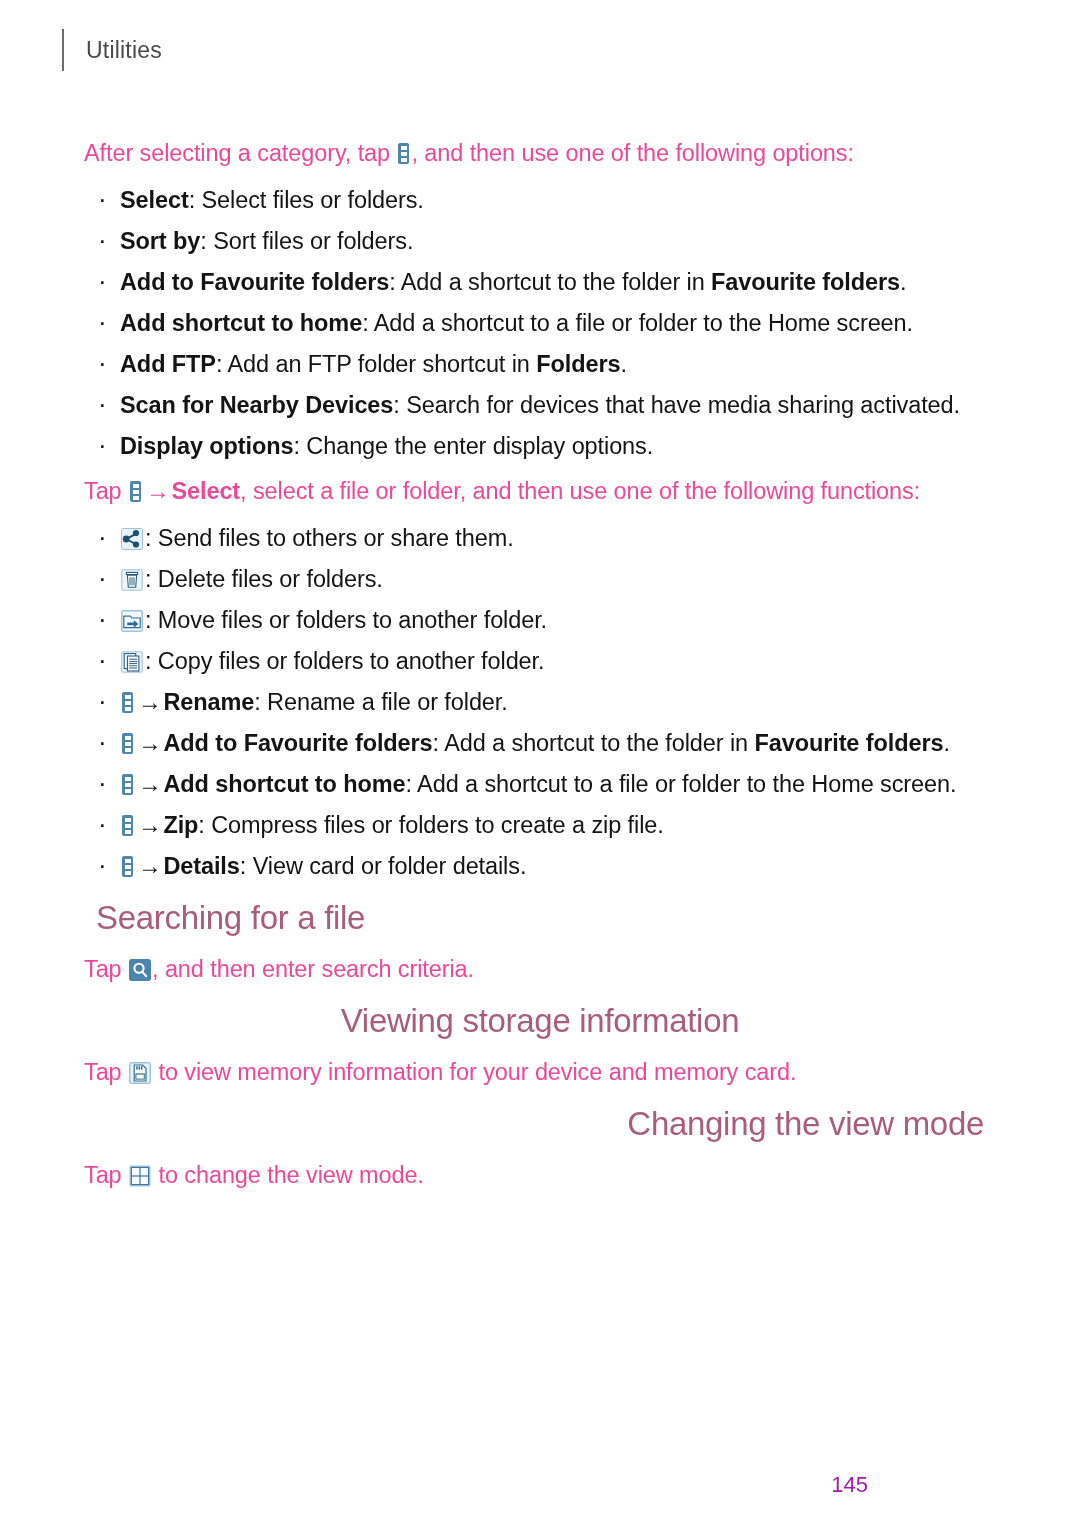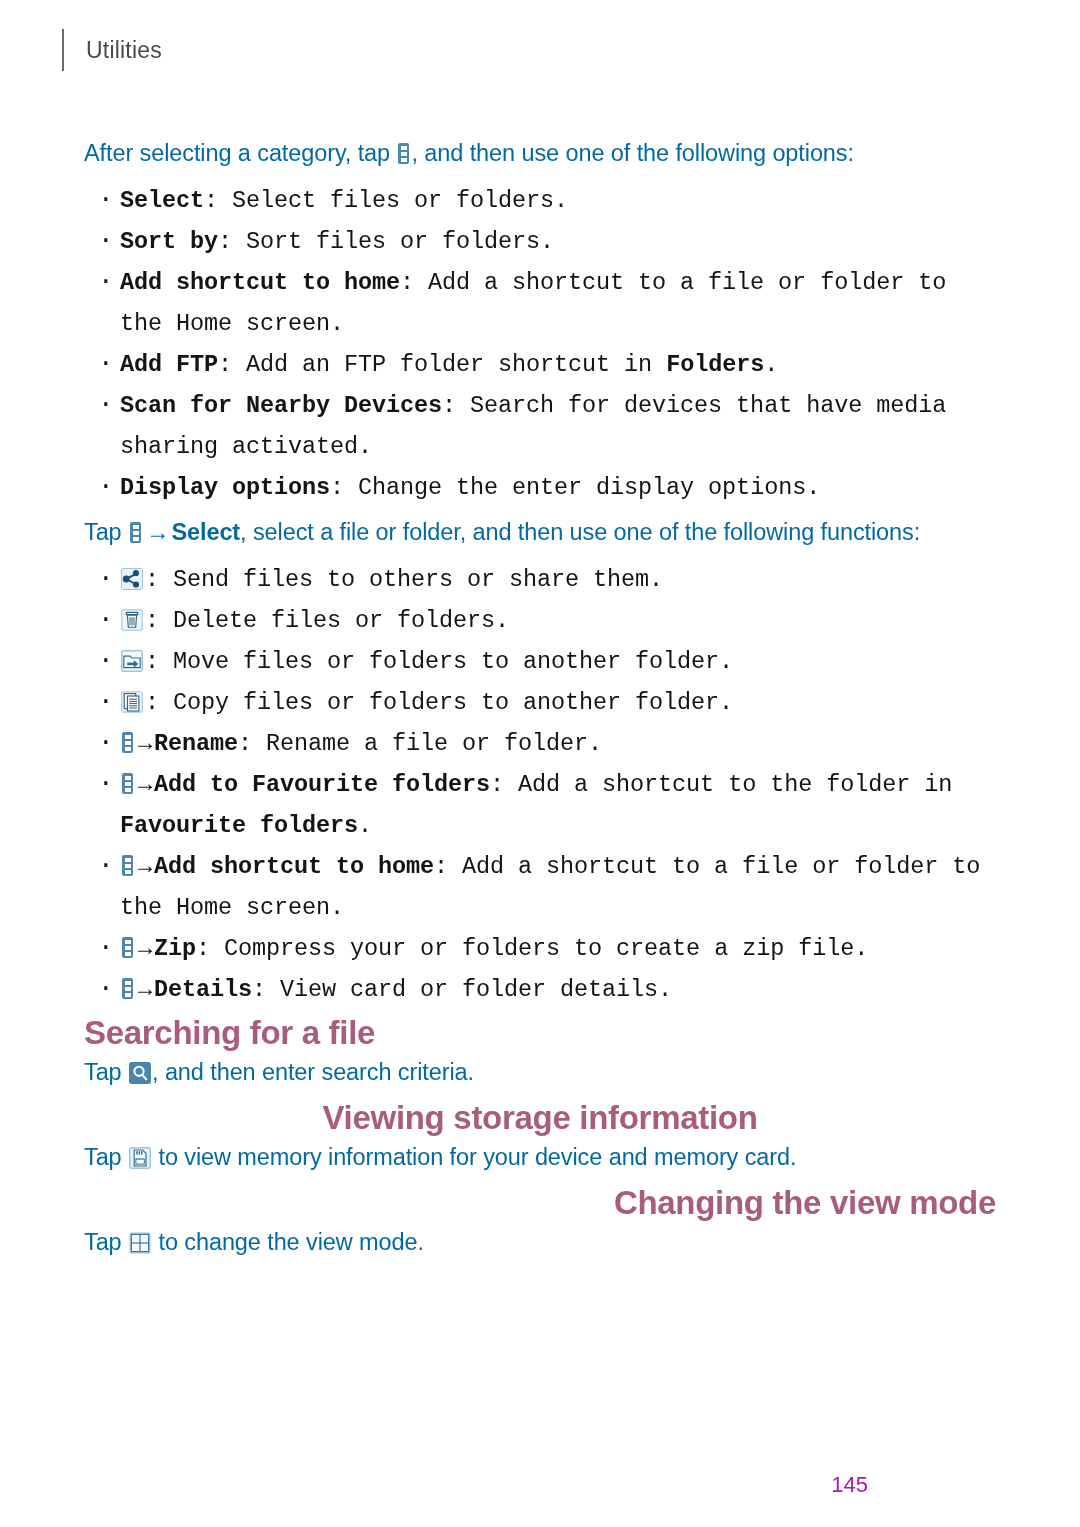--- a/index.html
+++ b/index.html
@@ -47,28 +47,27 @@
   .content {
     position: absolute;
     left: 84px;
     top: 133px;
     width: 912px;
   }
   p.para {
     margin: 0 0 6px 0;
     font-size: 23.5px;
     line-height: 41px;
-    color: #0369a1;
+    color: #ec4899;
     letter-spacing: -0.1px;
   }
   ul.bullets {
     list-style: none;
     margin: 0 0 4px 0;
     padding: 0;
-    font-family: Liberation Mono, monospace;
   }
   ul.bullets > li {
     position: relative;
     padding-left: 36px;
     font-size: 23.5px;
     line-height: 41px;
     color: #141414;
     letter-spacing: -0.1px;
     margin-bottom: 0px;
   }
@@ -80,23 +79,23 @@
     font-size: 26px;
     line-height: 41px;
     color: #141414;
   }
   .b { font-weight: bold; }
   .arrow { padding: 0 2px 0 3px; }
 
   
   h2.section {
     color: #a75d7b;
-    font-weight: bold;
+    font-weight: normal;
     letter-spacing: -0.3px;
-    margin: 0;
+    margin: 12px;
   }
   .h-search   { font-size: 33px; margin-top: 48px; margin-bottom: 14px; }
   .h-storage  { font-size: 33px; margin-top: 52px; margin-bottom: 14px; text-align: center; }
   .h-view     { font-size: 33px; margin-top: 52px; margin-bottom: 14px; text-align: right; }
 
   
   .icon {
     display: inline-block;
     vertical-align: -4px;
     position: relative;
@@ -158,20 +157,21 @@
     <div class="header-title">Utilities</div>
   </div>
 
   <div class="content">
 
     <p class="para"><span>After selecting a category, tap </span><span class="icon ic-more"><i></i><i></i><i></i></span><span>, and then use one of the following options:</span></p>
 
     <ul class="bullets">
       <li><span class="b">Select</span><span>: </span><span>Select files or folders.</span></li>
       <li><span class="b">Sort by</span><span>: </span><span>Sort files or folders.</span></li>
+      <li><span class="b">Add to Favourite folders</span><span>: </span><span>Add a shortcut to the folder in </span><span class="b">Favourite folders</span><span>.</span></li>
       <li><span class="b">Add shortcut to home</span><span>: </span><span>Add a shortcut to a file or folder to the Home screen.</span></li>
       <li><span class="b">Add FTP</span><span>: </span><span>Add an FTP folder shortcut in </span><span class="b">Folders</span><span>.</span></li>
       <li><span class="b">Scan for Nearby Devices</span><span>: </span><span>Search for devices that have media sharing activated.</span></li>
       <li><span class="b">Display options</span><span>: </span><span>Change the enter display options.</span></li>
     </ul>
 
     <p class="para"><span>Tap </span><span class="icon ic-more"><i></i><i></i><i></i></span><span class="arrow">→</span><span class="b">Select</span><span>, select a file or folder, and then use one of the following functions:</span></p>
 
     <ul class="bullets">
 
@@ -221,21 +221,21 @@
                 <line x1="8.2" y1="17" x2="16" y2="17"></line>
               </g>
             </svg></span><span>: </span><span>Copy files or folders to another folder.</span></li>
 
       <li><span class="icon ic-more lead"><i></i><i></i><i></i></span><span class="arrow">→</span><span class="b">Rename</span><span>: </span><span>Rename a file or folder.</span></li>
 
       <li><span class="icon ic-more lead"><i></i><i></i><i></i></span><span class="arrow">→</span><span class="b">Add to Favourite folders</span><span>: </span><span>Add a shortcut to the folder in </span><span class="b">Favourite folders</span><span>.</span></li>
 
       <li><span class="icon ic-more lead"><i></i><i></i><i></i></span><span class="arrow">→</span><span class="b">Add shortcut to home</span><span>: </span><span>Add a shortcut to a file or folder to the Home screen.</span></li>
 
-      <li><span class="icon ic-more lead"><i></i><i></i><i></i></span><span class="arrow">→</span><span class="b">Zip</span><span>: </span><span>Compress your or folders to create a zip file.</span></li>
+      <li><span class="icon ic-more lead"><i></i><i></i><i></i></span><span class="arrow">→</span><span class="b">Zip</span><span>: </span><span>Compress files or folders to create a zip file.</span></li>
 
       <li><span class="icon ic-more lead"><i></i><i></i><i></i></span><span class="arrow">→</span><span class="b">Details</span><span>: </span><span>View card or folder details.</span></li>
 
     </ul>
 
     <h2 class="section h-search">Searching for a file</h2>
     <p class="para"><span>Tap </span><span class="icon chip"><svg width="22" height="22" viewBox="0 0 22 22">
             <rect width="22" height="22" rx="2" fill="#4a85ad"></rect>
             <g fill="none" stroke="#ffffff" stroke-width="2.1">
               <circle cx="10" cy="9.3" r="4.6"></circle>

